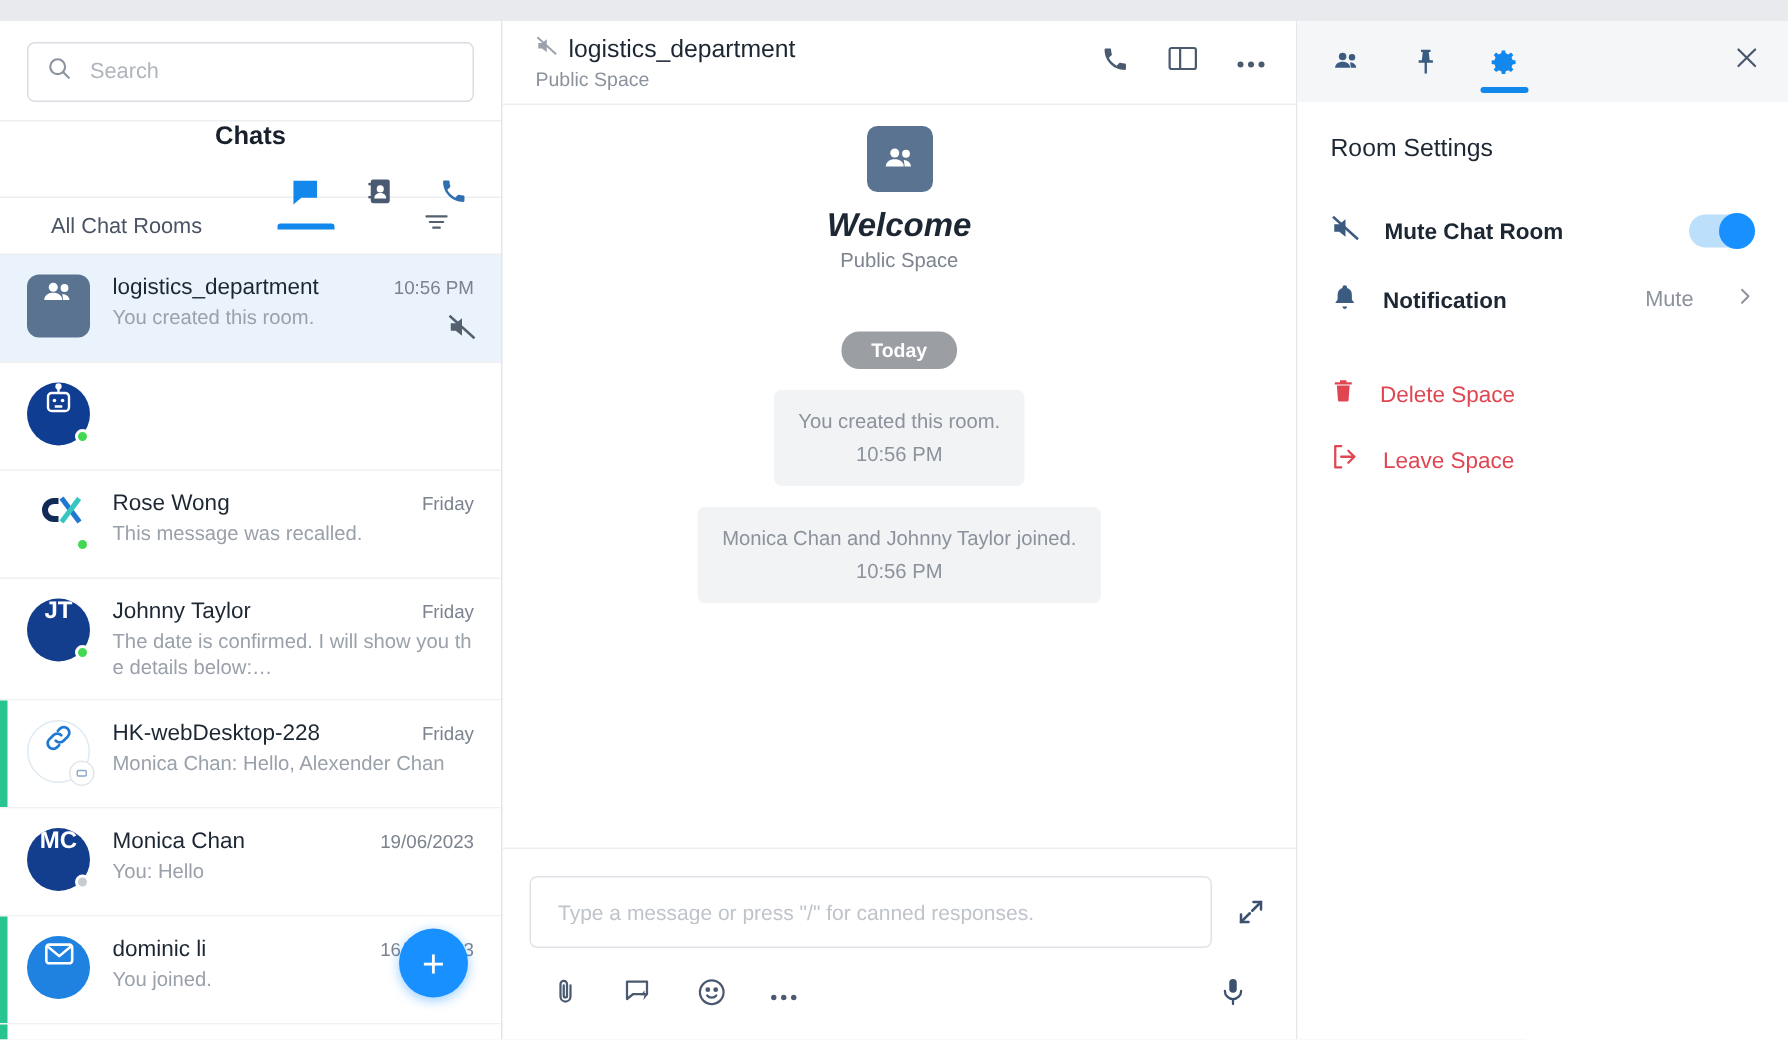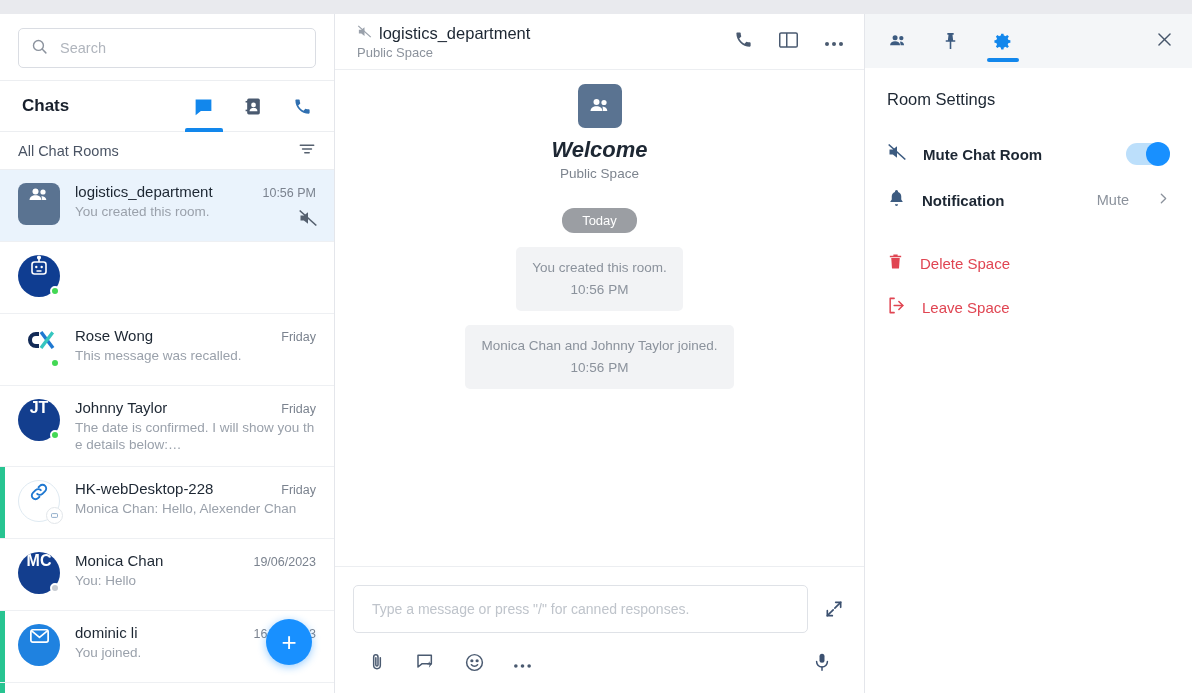--- a/index.html
+++ b/index.html
@@ -43,32 +43,33 @@
   }
   .search-box input::placeholder { color: #b0b5bd; }
 
   .chats-head {
     height: 52px;
     display: flex; align-items: center;
     padding: 0 22px 0 22px;
     border-top: 1px solid #eceef1;
     border-bottom: 1px solid #eceef1;
     position: relative;
+    flex-direction: column;
   }
   .chats-title { font-size: 17px; font-weight: bold; color: #18202c; }
   .head-tabs { margin-left: auto; display: flex; gap: 30px; align-items: center; }
   .head-tab { position: relative; height: 52px; display: flex; align-items: center; cursor: pointer; }
   .head-tab .underline {
     position: absolute; bottom: 0; left: 50%; transform: translateX(-50%);
     width: 38px; height: 4px; background: #1287ec; border-radius: 2px 2px 0 0;
   }
 
   .filter-row {
     height: 38px; display: flex; align-items: center;
-    padding: 0 18px; border-bottom: 1px solid #eceef1;
+    padding: 0 34px; border-bottom: 1px solid #eceef1;
   }
   .filter-label { font-size: 14.5px; color: #4a5464; }
   .filter-icon { margin-left: auto; cursor: pointer; }
 
   .chat-list { flex: 1; overflow: hidden; position: relative; }
   .chat-item {
     display: flex; align-items: flex-start;
     padding: 13px 14px 13px 18px;
     border-bottom: 1px solid #eef0f3;
     position: relative; cursor: pointer;
@@ -155,23 +156,23 @@
     padding-top: 14px;
   }
   .welcome-icon {
     width: 44px; height: 44px; border-radius: 7px; background: #5a7391;
     display: flex; align-items: center; justify-content: center;
     margin-bottom: 9px;
   }
   .welcome-title { font-size: 22px; font-weight: bold; color: #1d2733; font-style: italic; }
   .welcome-sub { font-size: 13.5px; color: #7d848e; margin-top: 3px; }
   .day-pill {
-    margin-top: 27px;
+    margin-top: 40px;
     background: #9b9ea3; color: #fff;
-    font-size: 13px; font-weight: normal;
+    font-size: 13px; font-weight: bold;
     padding: 5px 20px; border-radius: 12px;
   }
   .sys-msg {
     margin-top: 14px;
     background: #f2f3f5; border-radius: 5px;
     padding: 10px 16px;
     text-align: center;
     color: #8b929c; font-size: 13.5px; line-height: 22px;
     max-width: 420px;
   }

